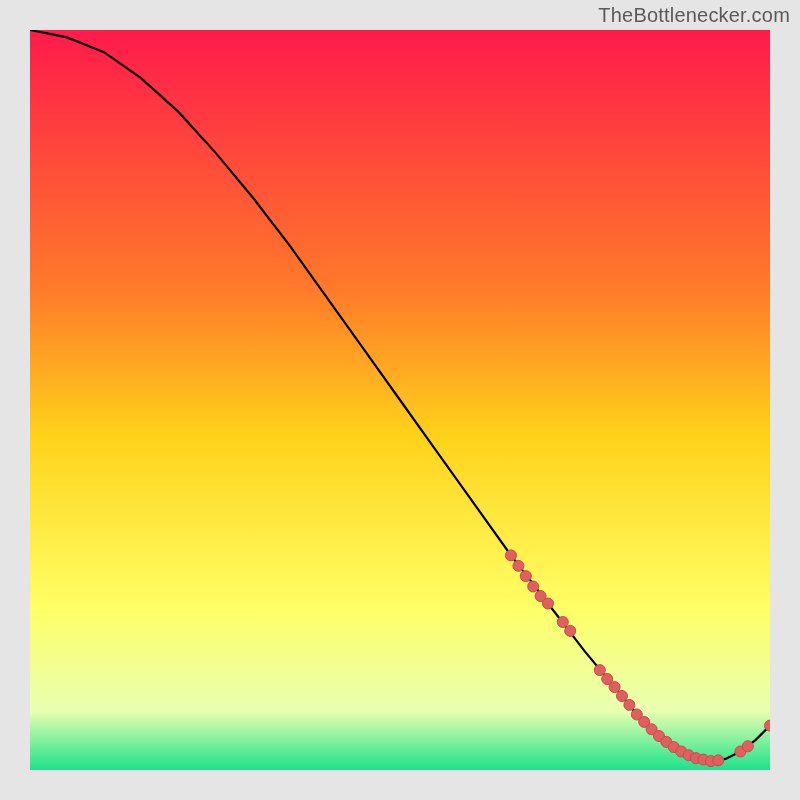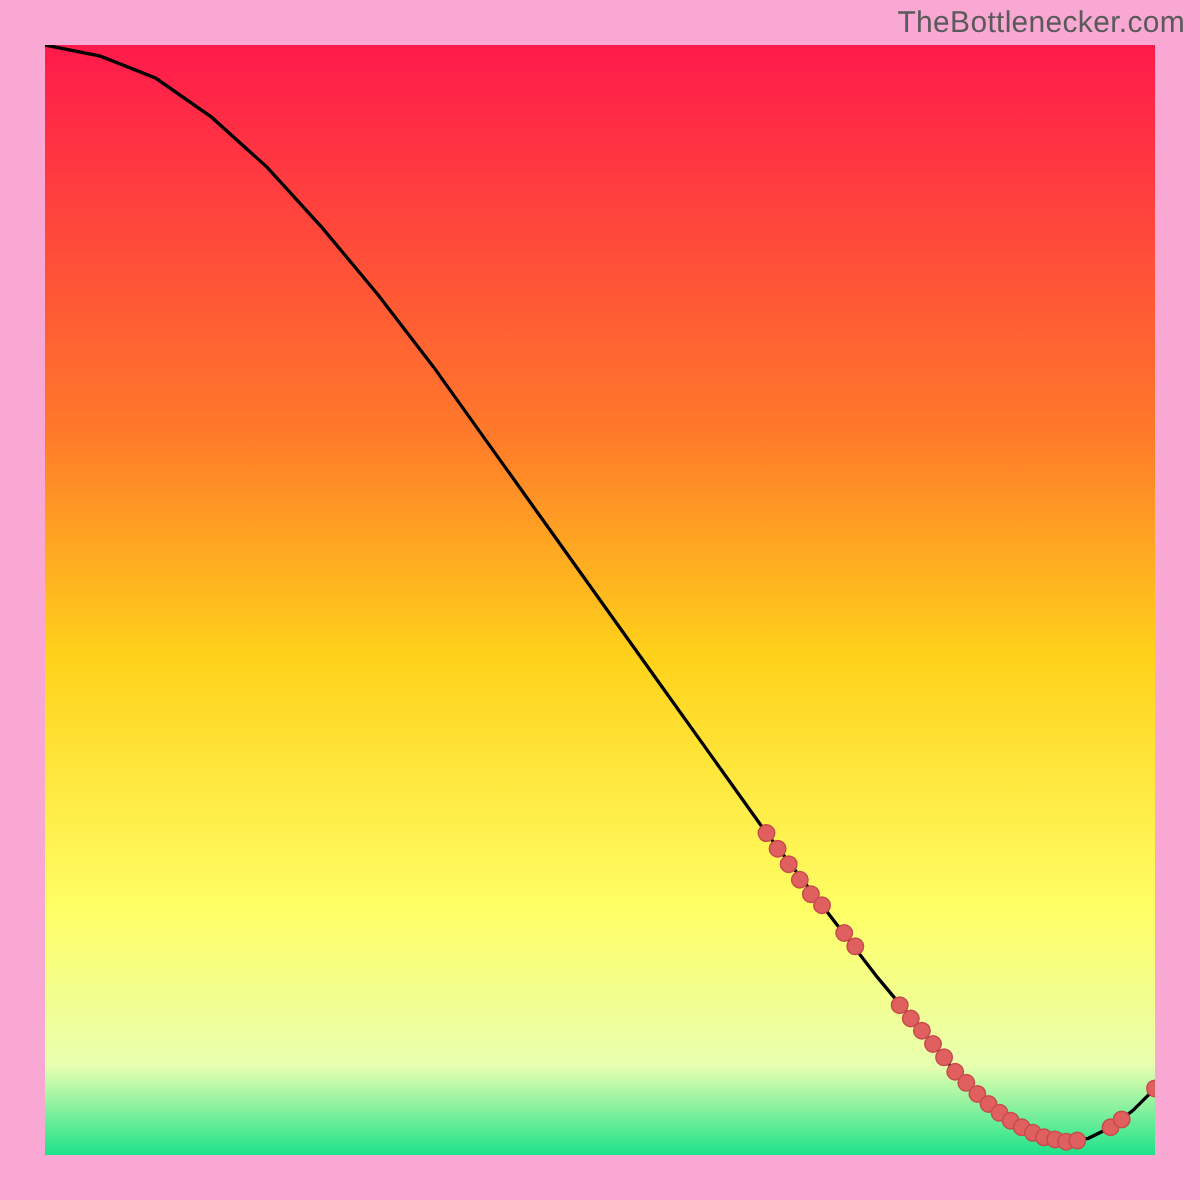--- a/index.html
+++ b/index.html
@@ -8,21 +8,21 @@
     background: #000;
     width: 800px;
     height: 800px;
     overflow: hidden;
     font-family: Arial, Helvetica, sans-serif;
   }
   .outer {
     position: relative;
     width: 800px;
     height: 800px;
-    background: #f9a8d4;
+    background: #e5e5e5;
   }
   .watermark {
     position: absolute;
     top: 4px;
     right: 10px;
     color: #5a5a5a;
     font-size: 20px;
     font-weight: 500;
     letter-spacing: 0.2px;
   }

